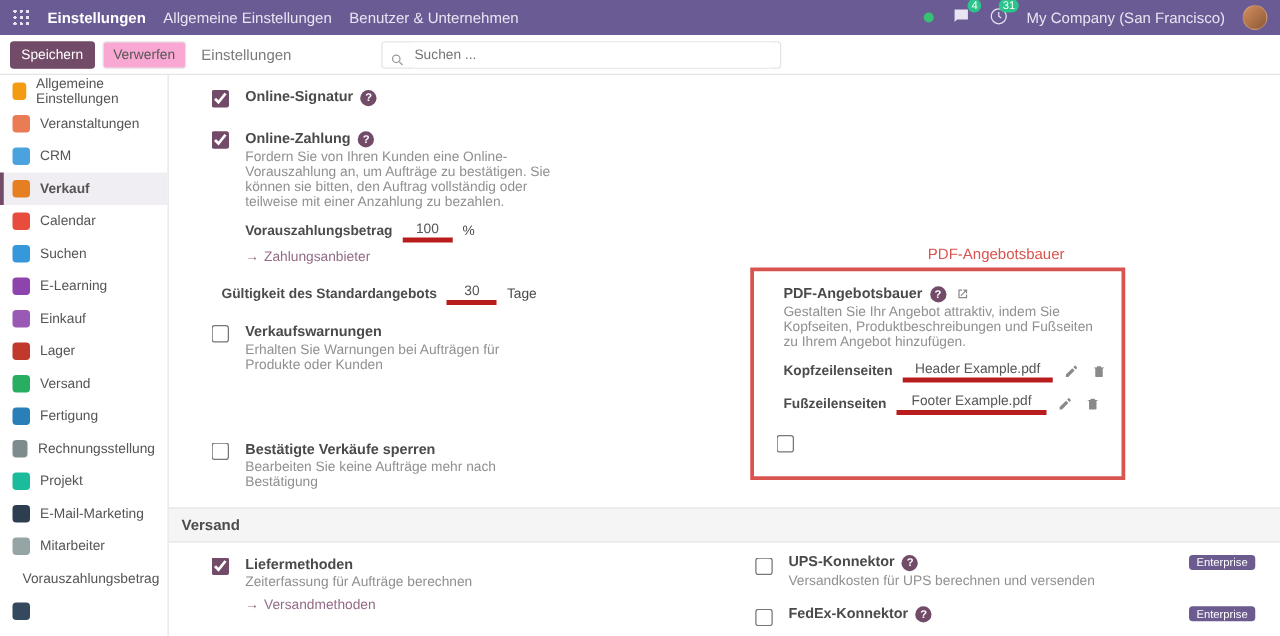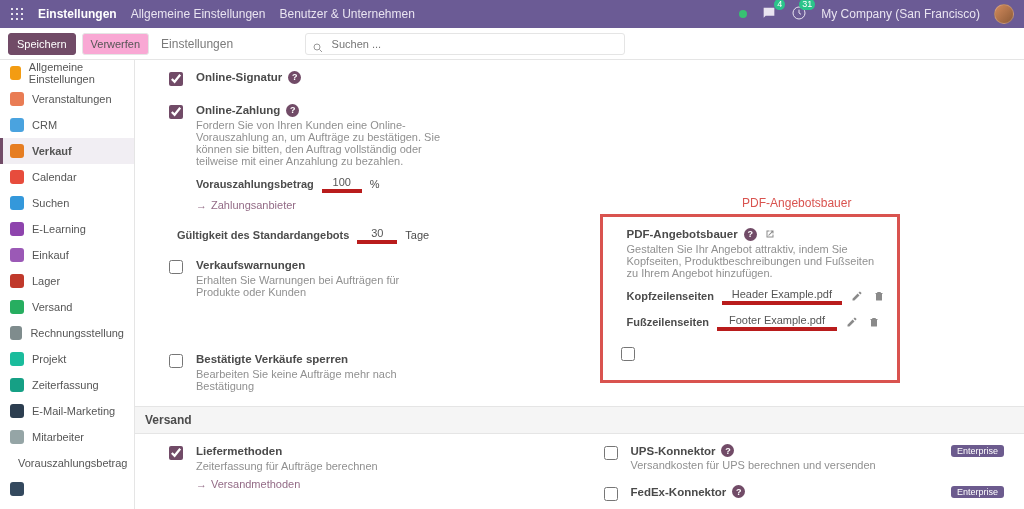--- a/index.html
+++ b/index.html
@@ -157,30 +157,30 @@
       </div>
       <div class="item">
         <span class="icon" style="background: rgb(192, 57, 43);"></span>
         <span>Lager</span>
       </div>
       <div class="item">
         <span class="icon" style="background: rgb(39, 174, 96);"></span>
         <span>Versand</span>
       </div>
       <div class="item">
+        <span class="icon" style="background: rgb(41, 128, 185);"></span>
+        <span>Fertigung</span>
+      </div>
+      <div class="item">
         <span class="icon" style="background: rgb(127, 140, 141);"></span>
         <span>Rechnungsstellung</span>
       </div>
       <div class="item">
         <span class="icon" style="background: rgb(26, 188, 156);"></span>
         <span>Projekt</span>
-      </div>
-      <div class="item">
-        <span class="icon" style="background: rgb(22, 160, 133);"></span>
-        <span>Zeiterfassung</span>
       </div>
       <div class="item">
         <span class="icon" style="background: rgb(44, 62, 80);"></span>
         <span>E-Mail-Marketing</span>
       </div>
       <div class="item">
         <span class="icon" style="background: rgb(149, 165, 166);"></span>
         <span>Mitarbeiter</span>
       </div>
       <div class="item">

